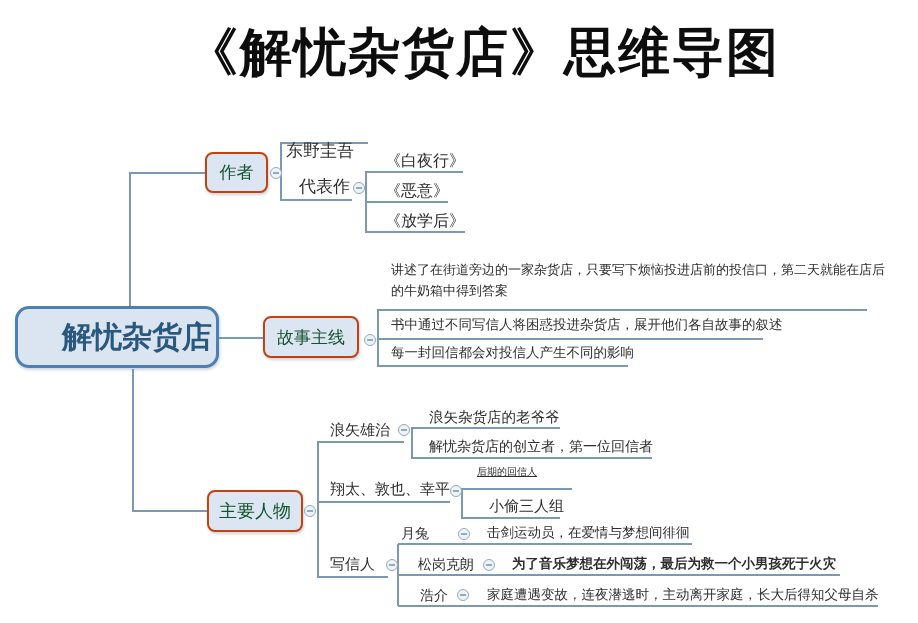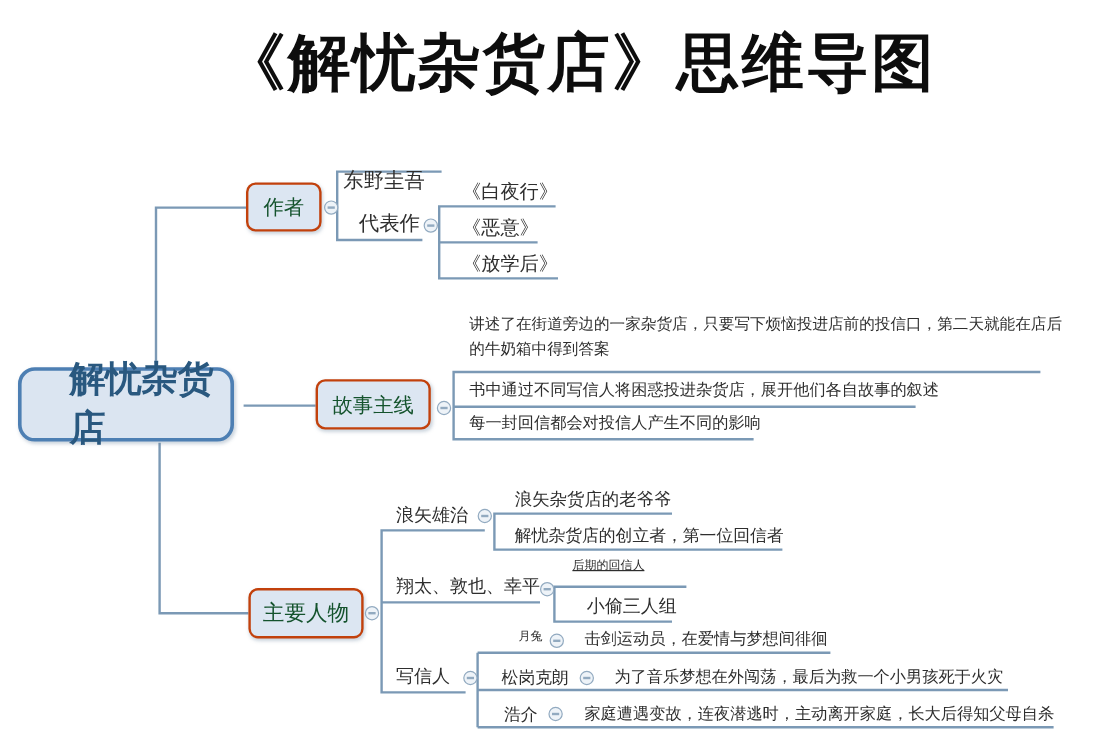--- a/index.html
+++ b/index.html
@@ -39,21 +39,21 @@
     <path d="M560 428 L412 428 L412 458 L652 458"></path>
     <path d="M572 489 L462 489 L462 518 L560 518"></path>
     <path d="M398 544 L398 606"></path>
     <path d="M398 544 L692 544"></path>
     <path d="M398 575 L840 575"></path>
     <path d="M398 606 L878 606"></path>
   </svg>
 
   <div class="title">《解忧杂货店》思维导图</div>
 
-  <div class="topic-box root-box" style="left:15px;top:306px;width:180px;height:62px;font-size:30px;padding-left:40px;">
+  <div class="topic-box root-box" style="left:15px;top:306px;width:204px;height:62px;font-size:30px;padding-left:40px;">
     <span>解忧杂货店</span>
   </div>
 
   <div class="topic-box" style="left:205px;top:152px;width:63px;height:41px;font-size:17px;">
     <span>作者</span>
   </div>
   <div class="collapse" style="left:270px;top:167px;"></div>
 
   <div class="node-text" style="left:286px;top:120px;font-size:17px;margin-top:20px;">东野圭吾</div>
 
@@ -84,25 +84,25 @@
   <div class="node-text" style="left:429px;top:438px;font-size:14px;">解忧杂货店的创立者，第一位回信者</div>
 
   <div class="node-text" style="left:330px;top:480px;font-size:15px;">翔太、敦也、幸平</div>
   <div class="collapse" style="left:450px;top:485px;"></div>
   <div class="node-text" style="left:477px;top:466px;font-size:10px;text-decoration:underline;">后期的回信人</div>
   <div class="node-text" style="left:477px;top:497px;font-size:15px;margin-left:12px;">小偷三人组</div>
 
   <div class="node-text" style="left:330px;top:555px;font-size:15px;">写信人</div>
   <div class="collapse" style="left:386px;top:559px;"></div>
 
-  <div class="node-text" style="left:432px;top:525px;font-size:10px;">月兔</div>
+  <div class="node-text" style="left:401px;top:525px;font-size:14px;">月兔</div>
   <div class="collapse" style="left:458px;top:528px;"></div>
   <div class="node-text" style="left:487px;top:525px;font-size:13.5px;">击剑运动员，在爱情与梦想间徘徊</div>
 
   <div class="node-text" style="left:418px;top:556px;font-size:14px;">松岗克朗</div>
   <div class="collapse" style="left:483px;top:559px;"></div>
-  <div class="node-text" style="left:512px;top:556px;font-size:13.5px;">为了音乐梦想在外闯荡，最后为救一个小男孩死于火灾</div>
+  <div class="node-text" style="left:512px;top:556px;font-size:13.5px;font-weight:bold;">为了音乐梦想在外闯荡，最后为救一个小男孩死于火灾</div>
 
   <div class="node-text" style="left:420px;top:587px;font-size:14px;">浩介</div>
   <div class="collapse" style="left:457px;top:589px;"></div>
   <div class="node-text" style="left:487px;top:587px;font-size:13.5px;">家庭遭遇变故，连夜潜逃时，主动离开家庭，长大后得知父母自杀</div>
 
 </div>
 
 </body></html>

